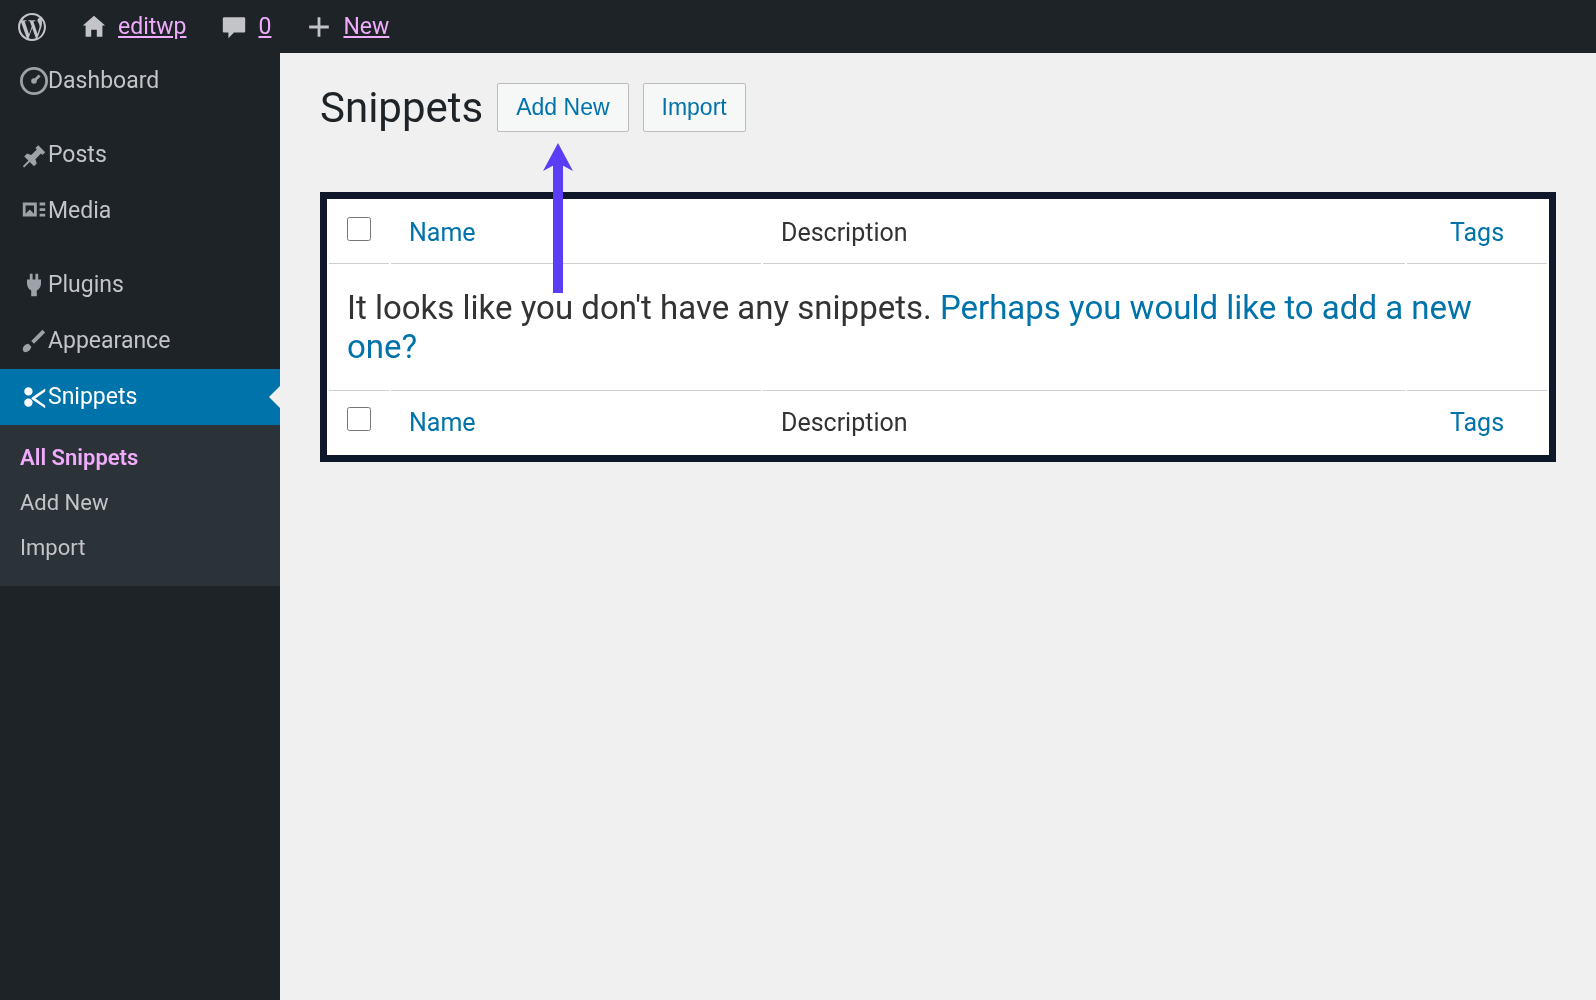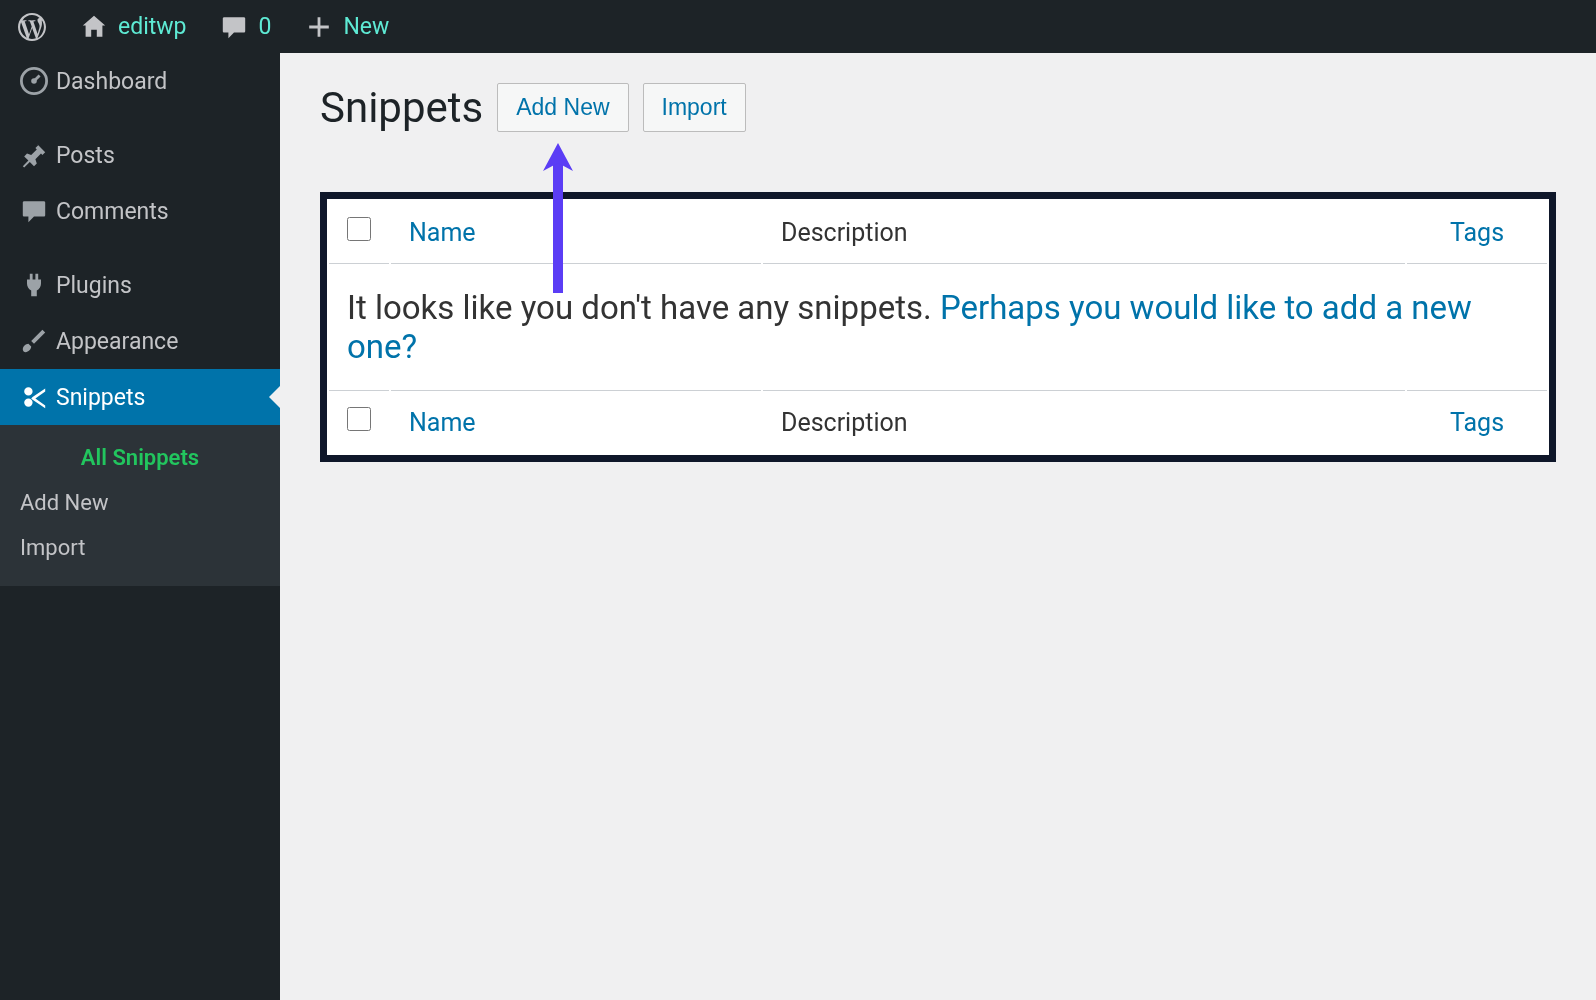--- a/index.html
+++ b/index.html
@@ -7,27 +7,28 @@
     font-family: -apple-system, BlinkMacSystemFont, "Segoe UI", Roboto, sans-serif;
     background: #f0f0f1;
     width: 1596px;
     height: 1000px;
     overflow: hidden;
   }
 
   
   .adminbar {
     background: #1d2327;
-    color: #5eead4;
+    color: #f0abfc;
     height: 53px;
     display: flex;
     align-items: center;
     padding: 0 10px;
     font-size: 23px;
     gap: 18px;
+    text-decoration: underline;
   }
   .adminbar .ab-item {
     display: flex;
     align-items: center;
     gap: 10px;
     padding: 0 8px;
     cursor: pointer;
   }
   .adminbar svg { width: 28px; height: 28px; fill: #c3c4c7; }
 
@@ -37,22 +38,22 @@
     top: 53px;
     left: 0;
     bottom: 0;
     width: 280px;
     background: #1d2327;
     color: #f0f0f1;
     font-size: 23px;
   }
   .menu-item {
     display: flex;
-    align-items: center;
-    gap: 8px;
+    align-items: flex-start;
+    gap: 0;
     padding: 14px 20px;
     color: #c3c4c7;
     cursor: pointer;
   }
   .menu-item svg { width: 28px; height: 28px; fill: #9ca2a7; flex: 0 0 28px; }
   .menu-sep { height: 18px; }
   .menu-item.active {
     background: #0073aa;
     color: #fff;
     position: relative;
@@ -71,23 +72,22 @@
     background: #2c3338;
     padding: 10px 0 16px;
   }
   .submenu .sub-item {
     padding: 10px 20px;
     color: #c3c4c7;
     cursor: pointer;
     font-size: 22px;
   }
   .submenu .sub-item.current {
-    color: #22c55e;
+    color: #f0abfc;
     font-weight: 600;
-    text-align: center;
   }
 
   
   .content {
     position: absolute;
     top: 53px;
     left: 280px;
     right: 0;
     bottom: 0;
     padding: 30px 40px;
@@ -196,23 +196,23 @@
   </div>
   <div class="menu-sep"></div>
   <div class="menu-item">
     <svg viewBox="0 0 20 20">
         <path d="M12 2l6 6-2 2-1-1-4 4 1 3-2 2-3-3-4 4-1-1 4-4-3-3 2-2 3 1 4-4-1-1 2-2z"></path>
       </svg>
     <span>Posts</span>
   </div>
   <div class="menu-item">
     <svg viewBox="0 0 20 20">
-        <path d="M3 3h14c.6 0 1 .4 1 1v9c0 .6-.4 1-1 1h-7l-4 4v-4H3c-.6 0-1-.4-1-1V4c0-.6.4-1 1-1z"></path>
-      </svg>
-    <span>Comments</span>
+        <path d="M2 4h10v10H2V4zm2 2v6l3-3 3 3V6H4zm10-2h4v2h-4V4zm0 4h4v2h-4V8zm0 4h4v2h-4v-2z"></path>
+      </svg>
+    <span>Media</span>
   </div>
   <div class="menu-sep"></div>
   <div class="menu-item">
     <svg viewBox="0 0 20 20">
         <path d="M7 2h2v4h2V2h2v4h2v3c0 2-1 4-3 5v4h-4v-4c-2-1-3-3-3-5V6h2V2z"></path>
       </svg>
     <span>Plugins</span>
   </div>
   <div class="menu-item">
     <svg viewBox="0 0 20 20">

